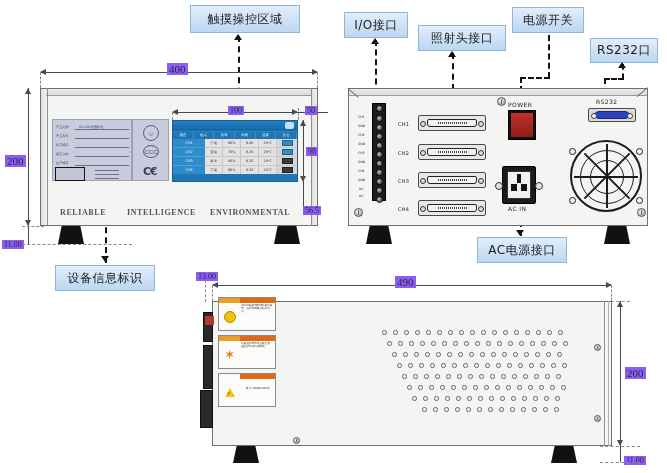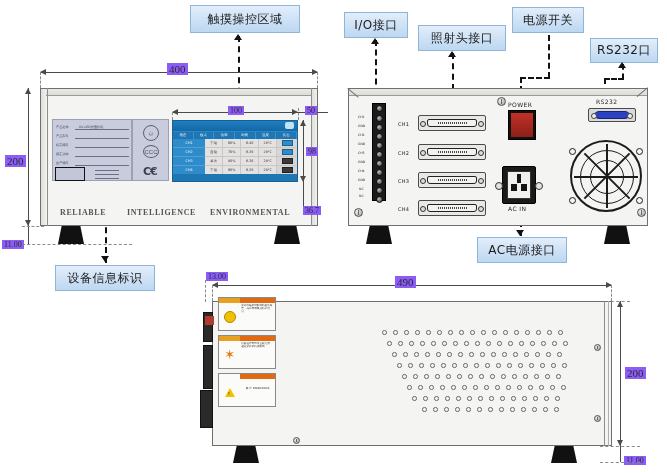--- a/index.html
+++ b/index.html
@@ -370,21 +370,21 @@
 
   <div class="dimline-h" style="left:298px;top:112px;width:30px;"></div>
   <div class="dimtxt sm" style="left:305px;top:106px;">50</div>
 
   <div class="dimline-v" style="left:303px;top:120px;height:62px;"></div>
   <div class="tick-u" style="left:300px;top:120px;"></div>
   <div class="tick-d" style="left:300px;top:176px;"></div>
   <div class="dimtxt sm" style="left:306px;top:147px;">98</div>
 
   <div class="dimline-v" style="left:303px;top:182px;height:28px;"></div>
-  <div class="dimtxt sm" style="left:303px;top:206px;">36.7</div>
+  <div class="dimtxt sm" style="left:303px;top:206px;">56.5</div>
 
   <div class="lcd" style="left:172px;top:120px;width:126px;height:62px;">
     <div class="lcd-titlebar">
       <div class="lcd-logo"></div>
     </div>
     <div class="lcd-hdr" style="top:11px;height:7px;">
       <div>通道</div>
       <div>模式</div>
       <div>功率</div>
       <div>时间</div>
@@ -617,21 +617,21 @@
     <div class="tab" style="right:-3px;bottom:6px;"></div>
   </div>
 
   <div class="dimline-h" style="left:212px;top:285px;width:400px;"></div>
   <div class="tick-l" style="left:212px;top:282px;"></div>
   <div class="tick-r" style="left:606px;top:282px;"></div>
   <div class="dimtxt" style="left:395px;top:276px;">490</div>
   <div class="ext" style="left:212px;top:285px;height:16px;"></div>
   <div class="ext" style="left:611px;top:285px;height:16px;"></div>
 
-  <div class="dimtxt sm" style="left:206px;top:272px;">13.00</div>
+  <div class="dimtxt sm" style="left:196px;top:272px;">13.00</div>
   <div class="ext" style="left:205px;top:280px;height:22px;"></div>
 
   <div class="dimline-v" style="left:620px;top:301px;height:145px;"></div>
   <div class="tick-u" style="left:617px;top:301px;"></div>
   <div class="tick-d" style="left:617px;top:440px;"></div>
   <div class="dimtxt" style="left:625px;top:367px;">200</div>
   <div class="exth" style="left:600px;top:301px;width:30px;"></div>
   <div class="exth" style="left:600px;top:446px;width:40px;"></div>
 
   <div class="dimtxt sm" style="left:624px;top:456px;">11.00</div>

